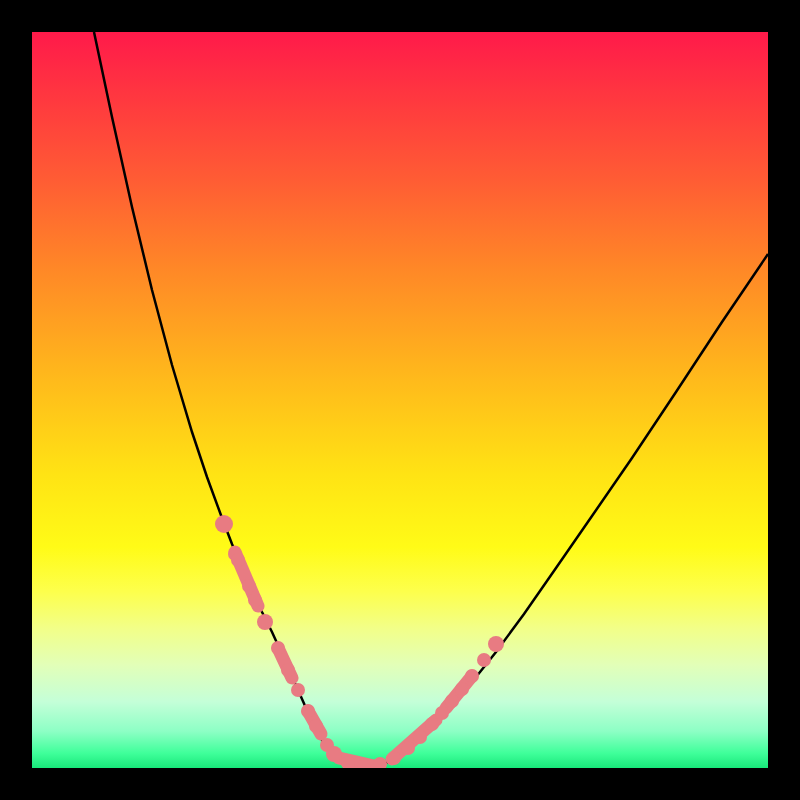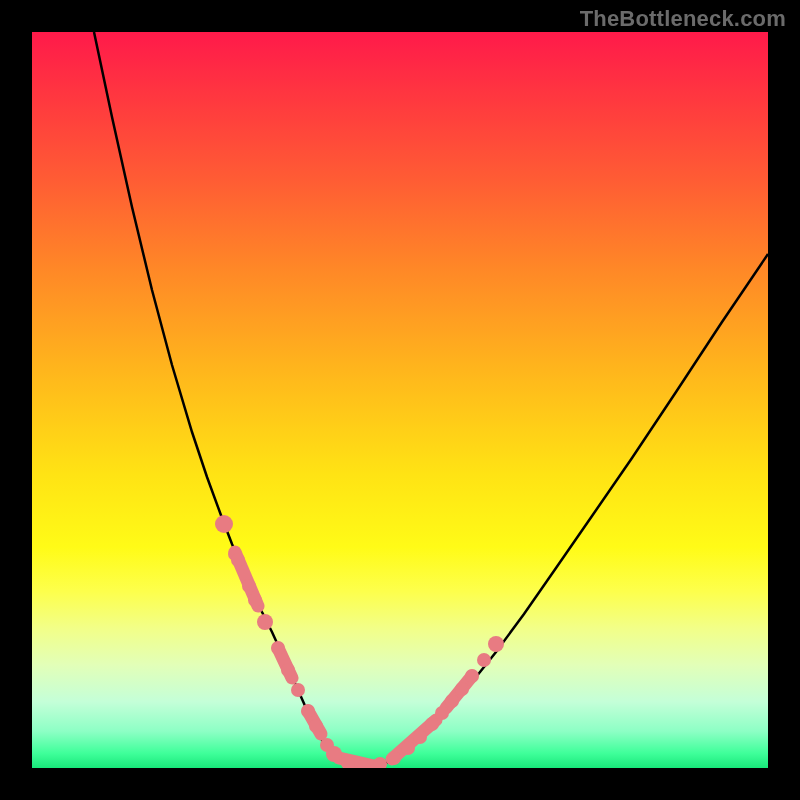--- a/index.html
+++ b/index.html
@@ -57,21 +57,20 @@
   .seg {
     stroke: #e87b82;
     stroke-width: 13;
     stroke-linecap: round;
   }
 </style>
 </head>
 <body>
 
 <div class="frame">
-  <div class="watermark">TheBottleneck.com</div>
   <div class="plot">
     <svg class="curve" viewBox="0 0 736 736" preserveAspectRatio="none">
       <path id="curve-path" class="curve-path" d="M62 0 L80 85 L100 175 L120 258 L140 333 L160 400 L175 445 L190 486 L200 512 L210 536 L220 558 L230 580 L240 600 L250 622 L258 640 L266 658 L274 676 L282 693 L290 708 L300 722 L312 731 L326 735 L340 735 L352 732 L364 726 L376 718 L390 706 L404 692 L420 674 L440 650 L464 620 L492 582 L524 536 L560 484 L600 426 L644 360 L690 290 L736 222"></path>
       <g id="segments-group">
           <line x1="203" y1="520" x2="226" y2="574" class="seg"></line>
           <line x1="246" y1="616" x2="260" y2="646" class="seg"></line>
           <line x1="276" y1="679" x2="289" y2="702" class="seg"></line>
           <line x1="307" y1="726" x2="342" y2="734" class="seg"></line>
           <line x1="360" y1="727" x2="404" y2="688" class="seg"></line>
           <line x1="414" y1="676" x2="440" y2="644" class="seg"></line>

